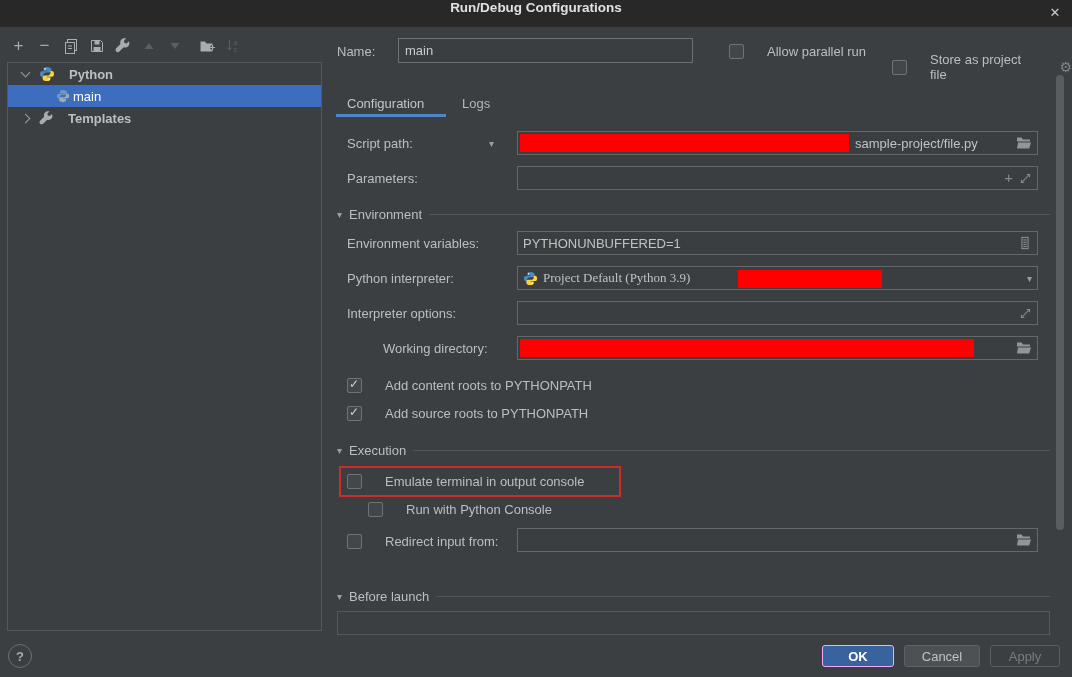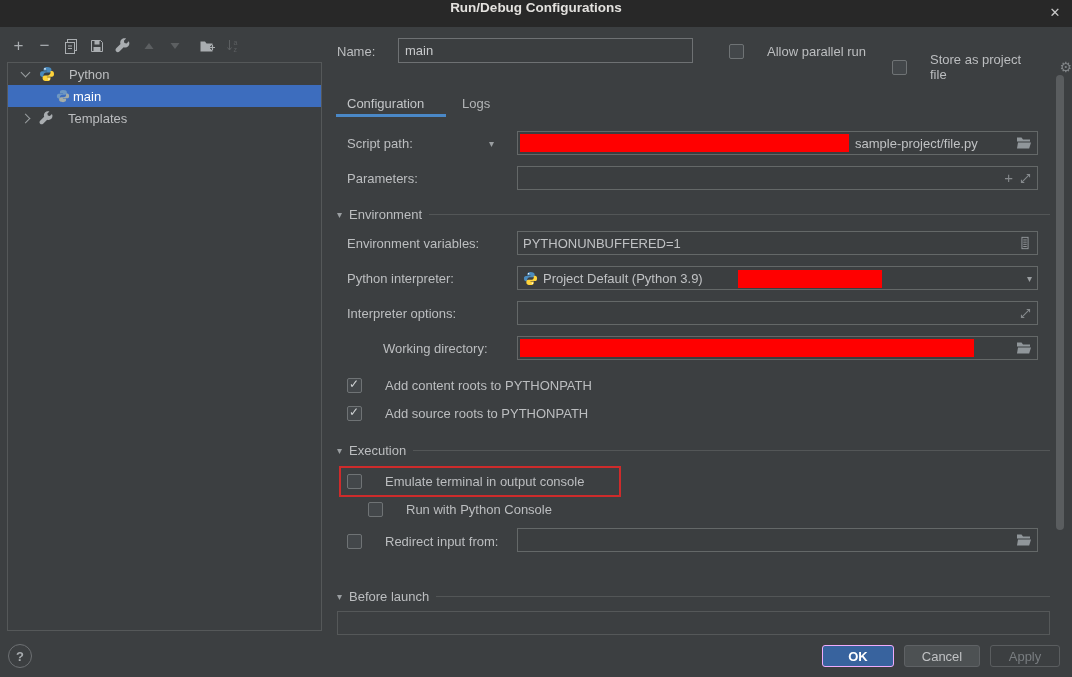--- a/index.html
+++ b/index.html
@@ -21,21 +21,21 @@
   .toolbar{position:absolute;left:10px;top:37px;display:flex;gap:9px;align-items:center;}
   .tb-btn{width:17px;height:18px;display:flex;align-items:center;justify-content:center;
     color:var(--icon);font-size:15px;}
   .tb-btn.dim{color:var(--icon-dim);}
   
   .tree-panel{position:absolute;left:7px;top:62px;width:315px;height:569px;
     border:1px solid var(--panel-border);box-sizing:border-box;background:var(--bg);}
   .tree-row{position:absolute;left:0;width:100%;height:22px;display:flex;align-items:center;box-sizing:border-box;}
   .tree-row.selected{background:var(--selection);color:#fff;}
   .tree-row .lbl{margin-left:3px;}
-  .tree-row .grp{font-weight:normal;padding-left:11px;}
+  .tree-row .grp{font-weight:bold;padding-left:11px;}
   .chev{display:inline-block;width:6px;height:6px;border-right:1.5px solid #9a9ea1;border-bottom:1.5px solid #9a9ea1;}
   .chev.down{transform:rotate(45deg);margin-top:-3px;}
   .chev.right{transform:rotate(-45deg);}
   
   .help-btn{position:absolute;left:8px;top:644px;width:24px;height:24px;border-radius:50%;
     border:1px solid #6d7073;color:#a7abae;display:flex;align-items:center;justify-content:center;
     font-weight:bold;font-size:13px;box-sizing:border-box;}
   
   .abs{position:absolute;}
   .flabel{position:absolute;color:var(--label);}
@@ -212,21 +212,21 @@
     <span style="color:#c0c2c4;">PYTHONUNBUFFERED=1</span>
     <span class="ficon">
       <svg width="14" height="14" viewBox="0 0 16 16">
           <rect x="4.5" y="1.5" width="7" height="13" fill="none" stroke="#9a9ea1"></rect>
           <path d="M6 4.5h4M6 7h4M6 9.5h4M6 12h4" stroke="#9a9ea1" fill="none"></path>
         </svg>
     </span>
   </div>
 
   <span class="flabel" style="left:347px;top:271px;">Python interpreter:</span>
-  <div class="field" style="left:517px;top:266px;width:521px;">
+  <div class="field" style="left:517px;top:266px;width:521px;font-family:Liberation Serif, serif;">
     <span style="display:flex;align-items:center;margin-right:5px;">
       <svg width="15" height="15" viewBox="0 0 16 16">
           <path fill="#4b8bbe" d="M7.9 1C5.6 1 4.5 2 4.5 3.6v1.2h3.6v.5H3.2C1.7 5.3 1 6.4 1 8.1c0 1.7.7 2.8 2.2 2.8h1.3V9.2c0-1.5 1.3-2.6 2.7-2.6h3c1.3 0 2.2-1 2.2-2.2V3.6C12.4 2 11 1 7.9 1z"></path>
           <circle cx="6" cy="2.9" r=".8" fill="#fff"></circle>
           <path fill="#ffd43b" d="M8.1 15c2.3 0 3.4-1 3.4-2.6v-1.2H7.9v-.5h4.9c1.5 0 2.2-1.1 2.2-2.8 0-1.7-.7-2.8-2.2-2.8h-1.3v1.7c0 1.5-1.3 2.6-2.7 2.6h-3c-1.3 0-2.2 1-2.2 2.2v.8C3.6 14 5 15 8.1 15z"></path>
           <circle cx="10" cy="13.1" r=".8" fill="#fff"></circle>
         </svg>
     </span>
     <span style="color:#c0c2c4;">Project Default (Python 3.9)</span>
     <span class="redact" style="position:absolute;left:220px;top:3px;width:144px;height:18px;"></span>

